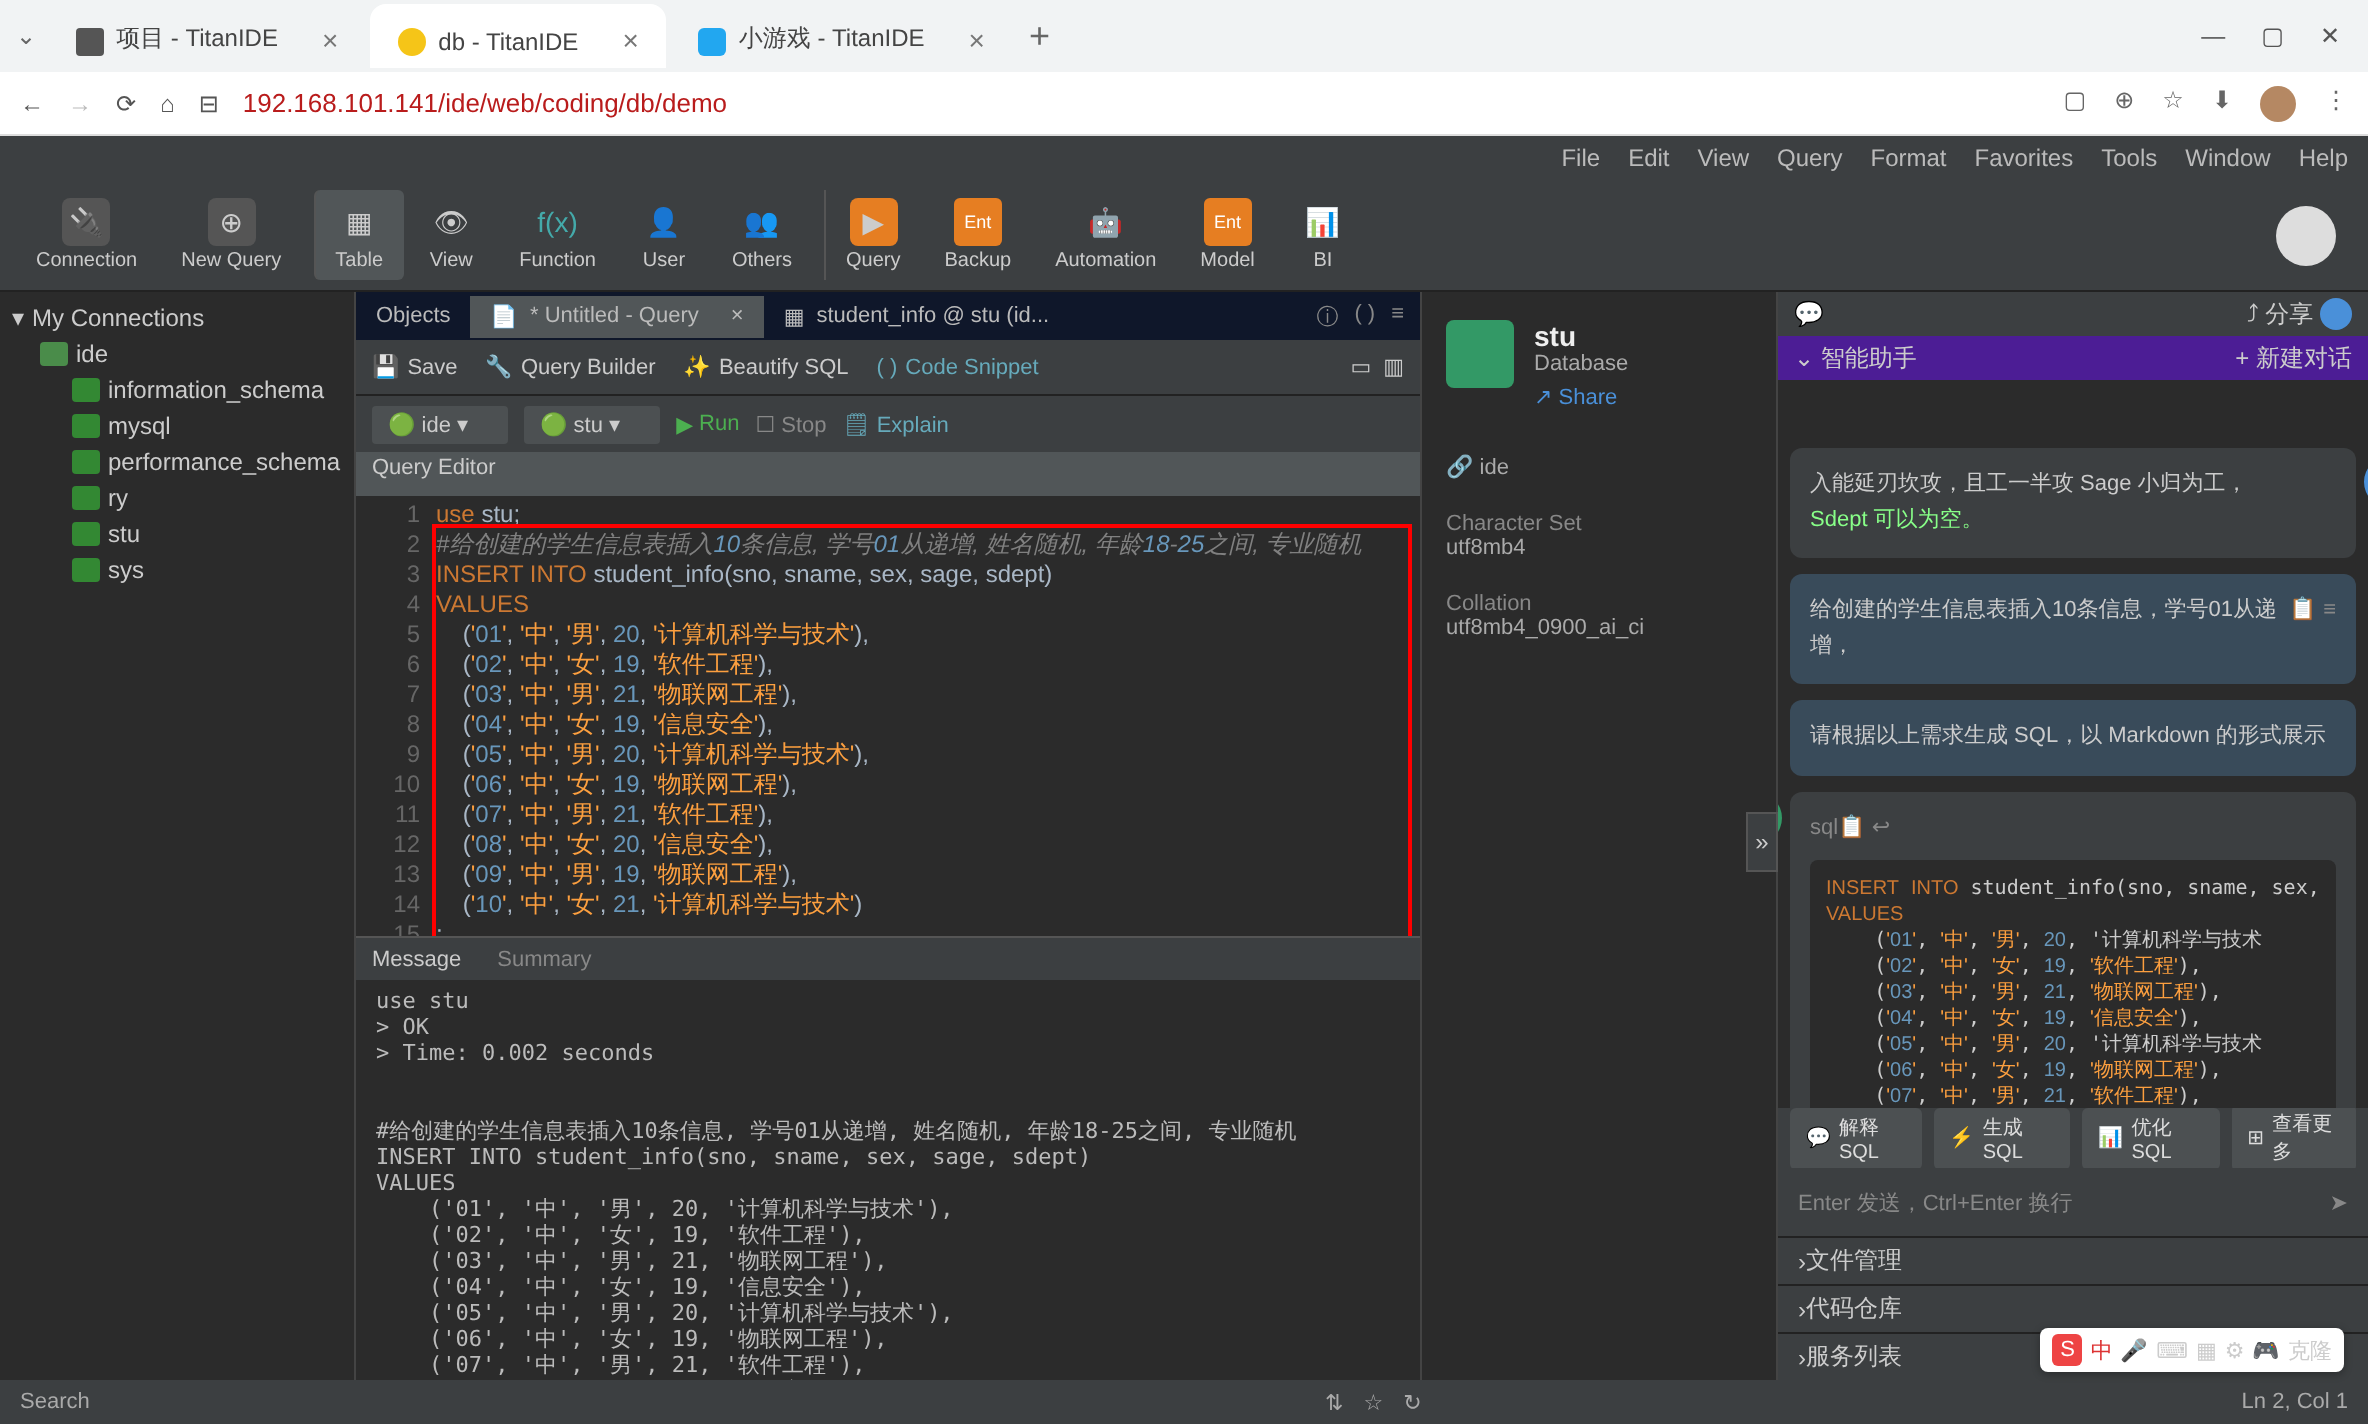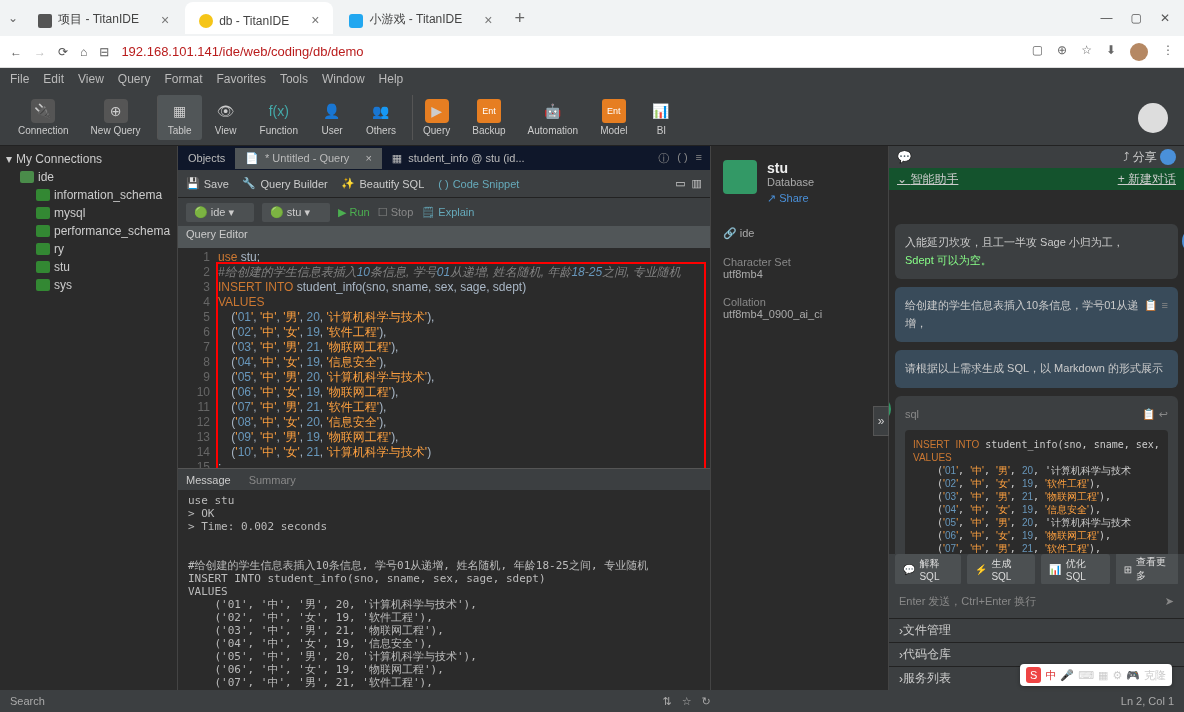--- a/index.html
+++ b/index.html
@@ -15,21 +15,21 @@
 .tab-close { margin-left: 16px; color: #777; font-size: 14px; }
 .new-tab { font-size: 18px; color: #666; margin-left: 6px; }
 .win-ctrls { margin-left: auto; display: flex; gap: 18px; padding-right: 14px; color: #555; font-size: 12px; }
 
 .addr-bar { background: #fff; height: 32px; display: flex; align-items: center; padding: 0 10px; gap: 12px; border-bottom: 1px solid #ddd; color: #555; }
 .addr-input { flex: 1; font-size: 13px; color: #b91c1c; }
 .addr-icons { display: flex; gap: 14px; color: #666; }
 
 
 .ide { display: flex; flex-direction: column; height: calc(712px - 68px); background: #2b2b2b; }
-.menubar { height: 22px; background: #3c3f41; display: flex; gap: 14px; padding: 0 10px; align-items: center; color: #bbb; font-size: 12px; }
+.menubar { height: 22px; background: #3c3f41; display: flex; gap: 14px; padding: 0 10px; align-items: center; color: #bbb; font-size: 12px; justify-content: flex-end; }
 .toolbar { height: 56px; background: #3c3f41; display: flex; align-items: center; padding: 0 8px; gap: 2px; border-bottom: 1px solid #222; }
 .tool { display: flex; flex-direction: column; align-items: center; gap: 2px; padding: 4px 10px; font-size: 10px; color: #ccc; }
 .tool .ico { width: 24px; height: 24px; border-radius: 4px; display: flex; align-items: center; justify-content: center; font-size: 14px; }
 .tool.sep { border-left: 1px solid #555; margin-left: 4px; padding-left: 10px; }
 .avatar { width: 30px; height: 30px; border-radius: 50%; background: #ddd; margin-left: auto; margin-right: 8px; }
 
 .main { flex: 1; display: flex; overflow: hidden; }
 .sidebar { width: 178px; background: #2b2b2b; border-right: 1px solid #444; padding: 4px 0; overflow-y: auto; }
 .tree-item { padding: 2px 6px; display: flex; align-items: center; gap: 4px; font-size: 12px; color: #ccc; }
 .tree-item.l1 { padding-left: 20px; }
@@ -64,21 +64,21 @@
 .dbcard { padding: 14px 12px; display: flex; gap: 10px; align-items: flex-start; }
 .dbico { width: 34px; height: 34px; background: #339966; border-radius: 4px; }
 .dbinfo { font-size: 11px; color: #aaa; }
 .dbname { font-size: 14px; color: #eee; font-weight: bold; }
 .dbshare { color: #4a90d9; font-size: 11px; margin-top: 4px; }
 .prop { padding: 8px 12px; font-size: 11px; color: #aaa; }
 .prop .lbl { color: #888; }
 
 .aipanel { width: 296px; background: #2b2b2b; border-left: 1px solid #444; display: flex; flex-direction: column; font-size: 12px; }
 .aitop { height: 22px; background: #3c3f41; display: flex; align-items: center; justify-content: space-between; padding: 0 8px; }
-.aihdr { height: 22px; background: #14532d; display: flex; align-items: center; justify-content: space-between; padding: 0 8px; color: #ccc; text-decoration: underline; }
+.aihdr { height: 22px; background: #4c1d95; display: flex; align-items: center; justify-content: space-between; padding: 0 8px; color: #ccc; }
 .aibody { flex: 1; overflow-y: auto; padding: 6px; margin-top: 28px; }
 .aibubble { background: #3c3f41; border-radius: 6px; padding: 10px; margin-bottom: 8px; font-size: 11px; color: #ccc; position: relative; line-height: 1.6; }
 .aibubble.user { background: #394b5a; }
 .aicode { background: #2b2b2b; border-radius: 4px; padding: 8px; font-family: Consolas, monospace; font-size: 10px; line-height: 13px; white-space: pre; overflow-x: auto; margin-top: 6px; }
 .aiactions { height: 30px; background: #3c3f41; display: flex; gap: 6px; padding: 4px 6px; align-items: center; }
 .aiabtn { background: #4c5052; border-radius: 3px; padding: 3px 8px; font-size: 10px; color: #ddd; display: flex; gap: 4px; align-items: center; }
 .aiinput { height: 34px; background: #3c3f41; padding: 6px 10px; color: #888; font-size: 11px; display: flex; justify-content: space-between; align-items: center; }
 .aisec { height: 24px; background: #3c3f41; display: flex; align-items: center; padding: 0 10px; color: #ccc; border-top: 1px solid #222; }
 
 .statusbar { height: 22px; background: #3c3f41; display: flex; align-items: center; padding: 0 10px; color: #aaa; font-size: 11px; gap: 10px; }
@@ -356,21 +356,21 @@
         </div>
         <div class="aibubble user">
           <div style="float:right;color:#888;"><span>📋</span> <span>≡</span></div>
           <span>给创建的学生信息表插入10条信息，学号01从递增，</span>
         </div>
         <div class="aibubble user">
           <span>请根据以上需求生成 SQL，以 Markdown 的形式展示</span>
         </div>
         <div class="aibubble" style="position:relative;">
           <div style="position:absolute;left:-30px;top:0;width:26px;height:26px;border-radius:50%;background:#339966;display:flex;align-items:center;justify-content:center;color:#fff;">🤖</div>
-          <div style="display:flex;justify-content:space-between;color:#888;">
+          <div style="display:flex;justify-content:flex-start;color:#888;">
             <span>sql</span>
             <span><span>📋</span> <span>↩</span></span>
           </div>
           <div class="aicode" id="aicode"><span class="kw">INSERT</span> <span class="kw">INTO</span> student_info(sno, sname, sex,
 <span class="kw">VALUES</span>
     (<span class="str">'<span class="num">01</span>'</span>, <span class="str">'中'</span>, <span class="str">'男'</span>, <span class="num">20</span>, '计算机科学与技术
     (<span class="str">'<span class="num">02</span>'</span>, <span class="str">'中'</span>, <span class="str">'女'</span>, <span class="num">19</span>, <span class="str">'软件工程'</span>),
     (<span class="str">'<span class="num">03</span>'</span>, <span class="str">'中'</span>, <span class="str">'男'</span>, <span class="num">21</span>, <span class="str">'物联网工程'</span>),
     (<span class="str">'<span class="num">04</span>'</span>, <span class="str">'中'</span>, <span class="str">'女'</span>, <span class="num">19</span>, <span class="str">'信息安全'</span>),
     (<span class="str">'<span class="num">05</span>'</span>, <span class="str">'中'</span>, <span class="str">'男'</span>, <span class="num">20</span>, '计算机科学与技术

